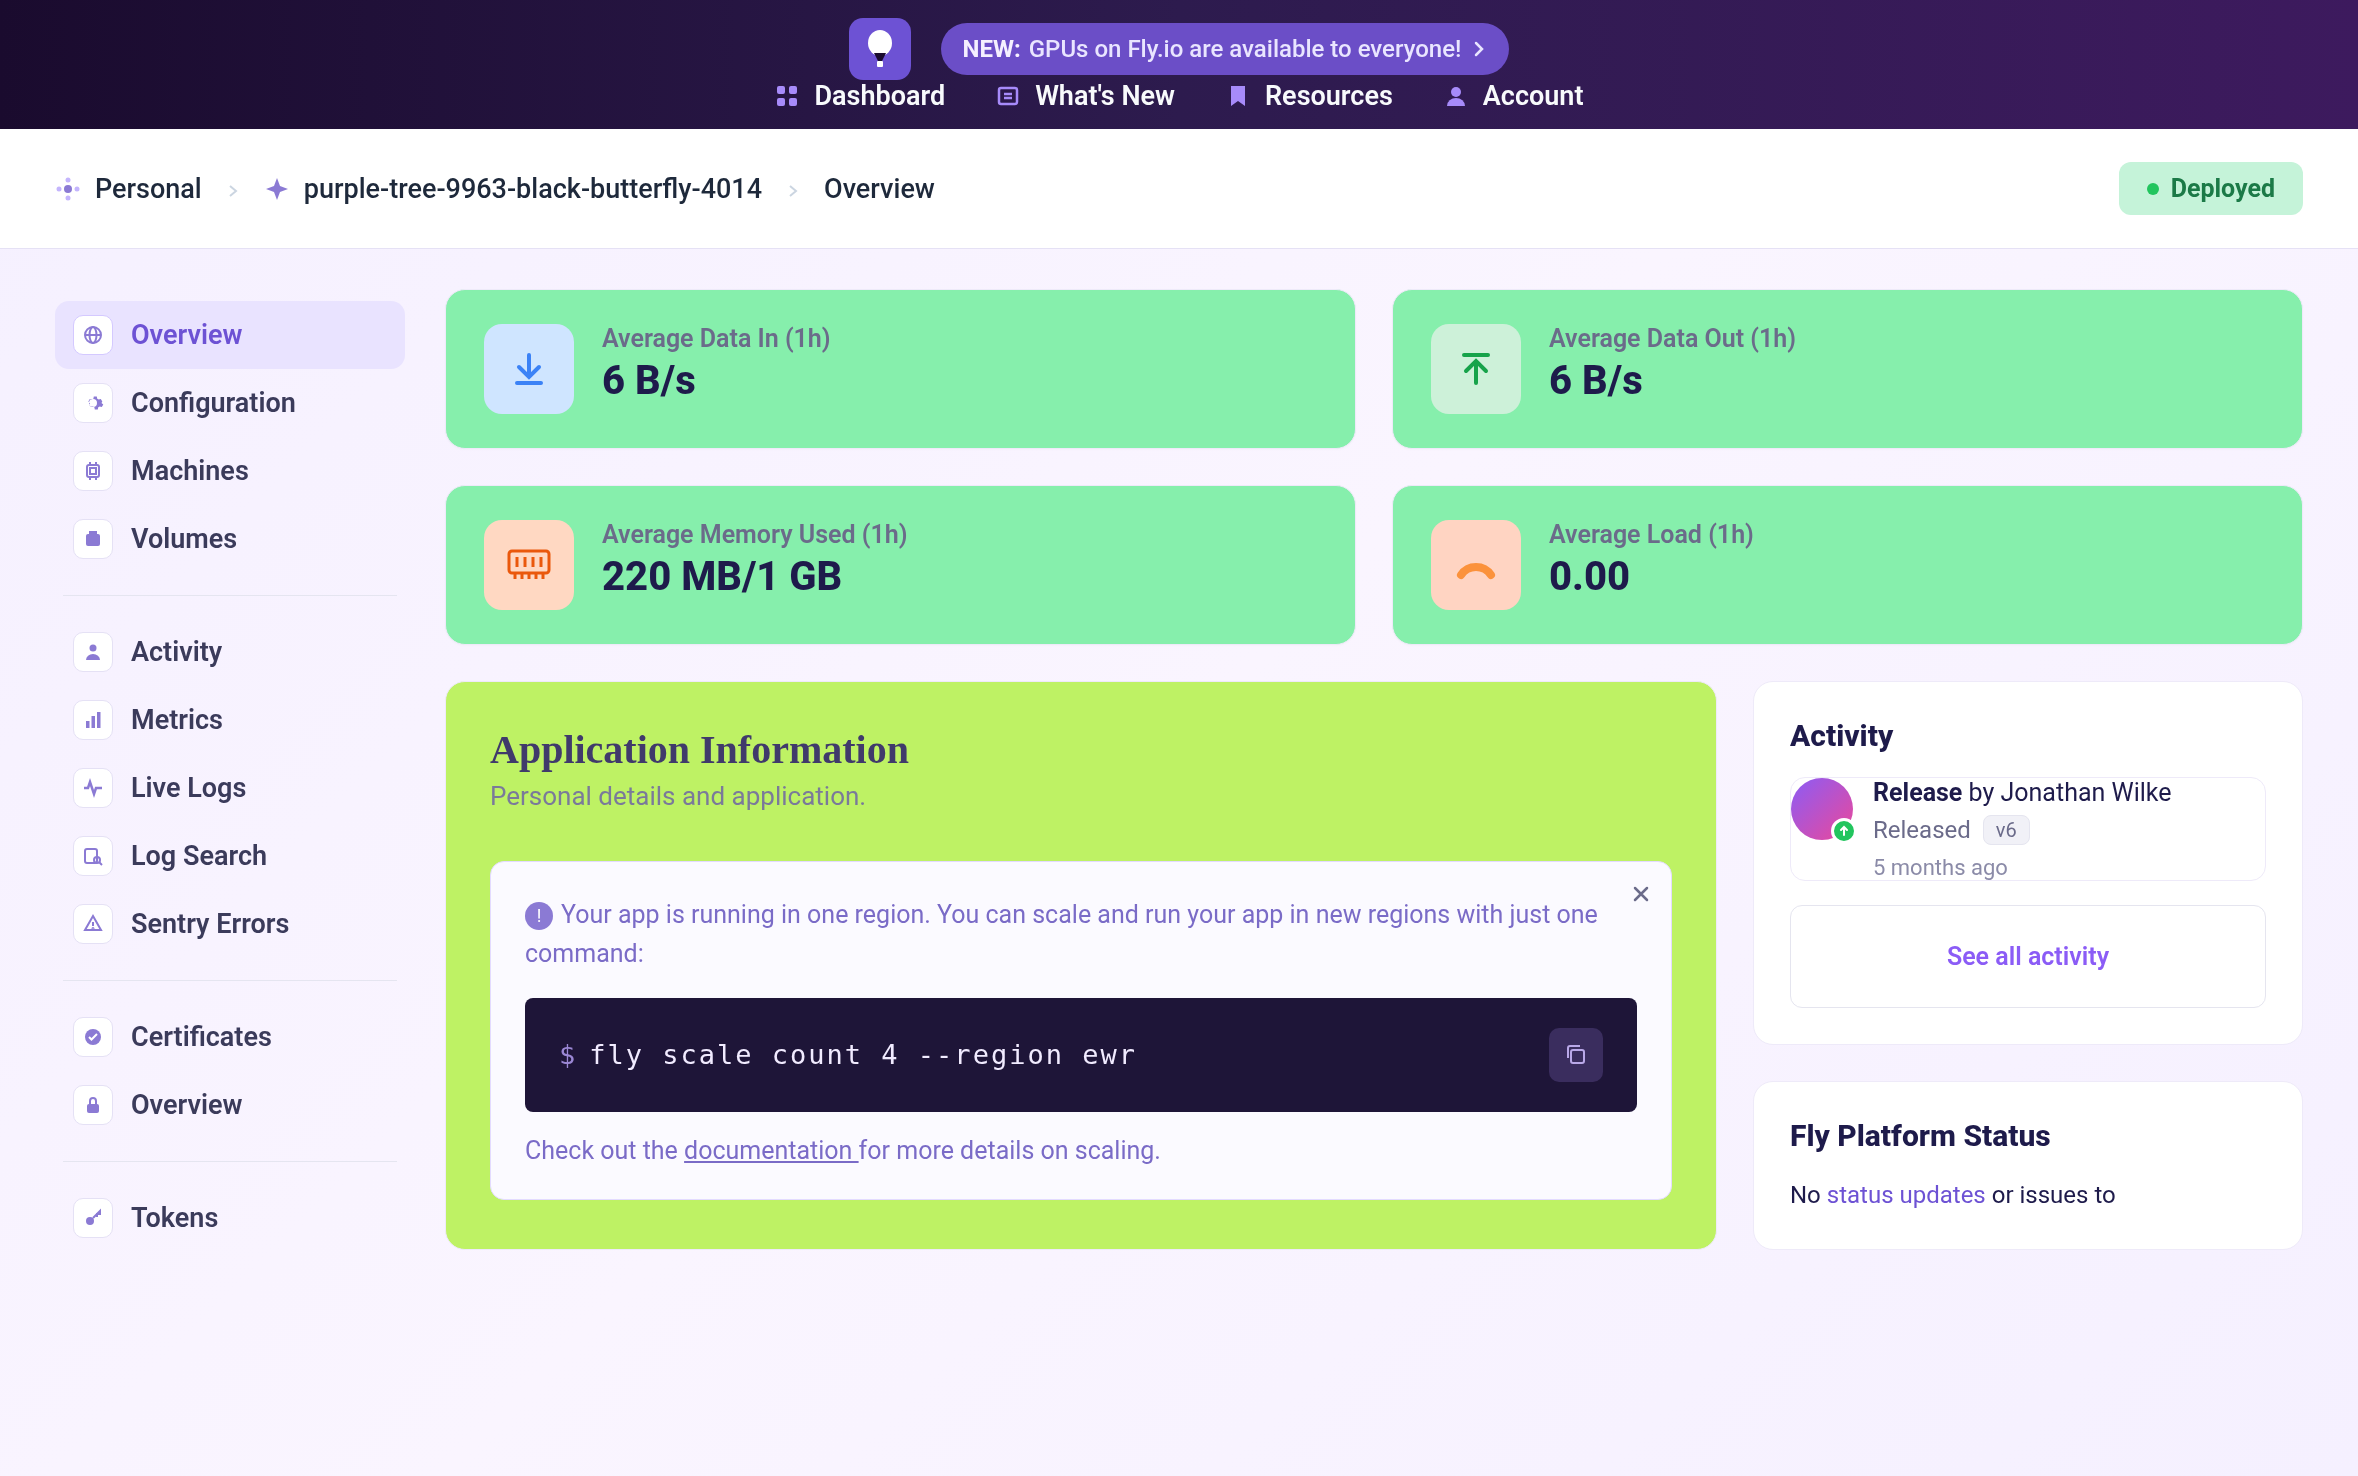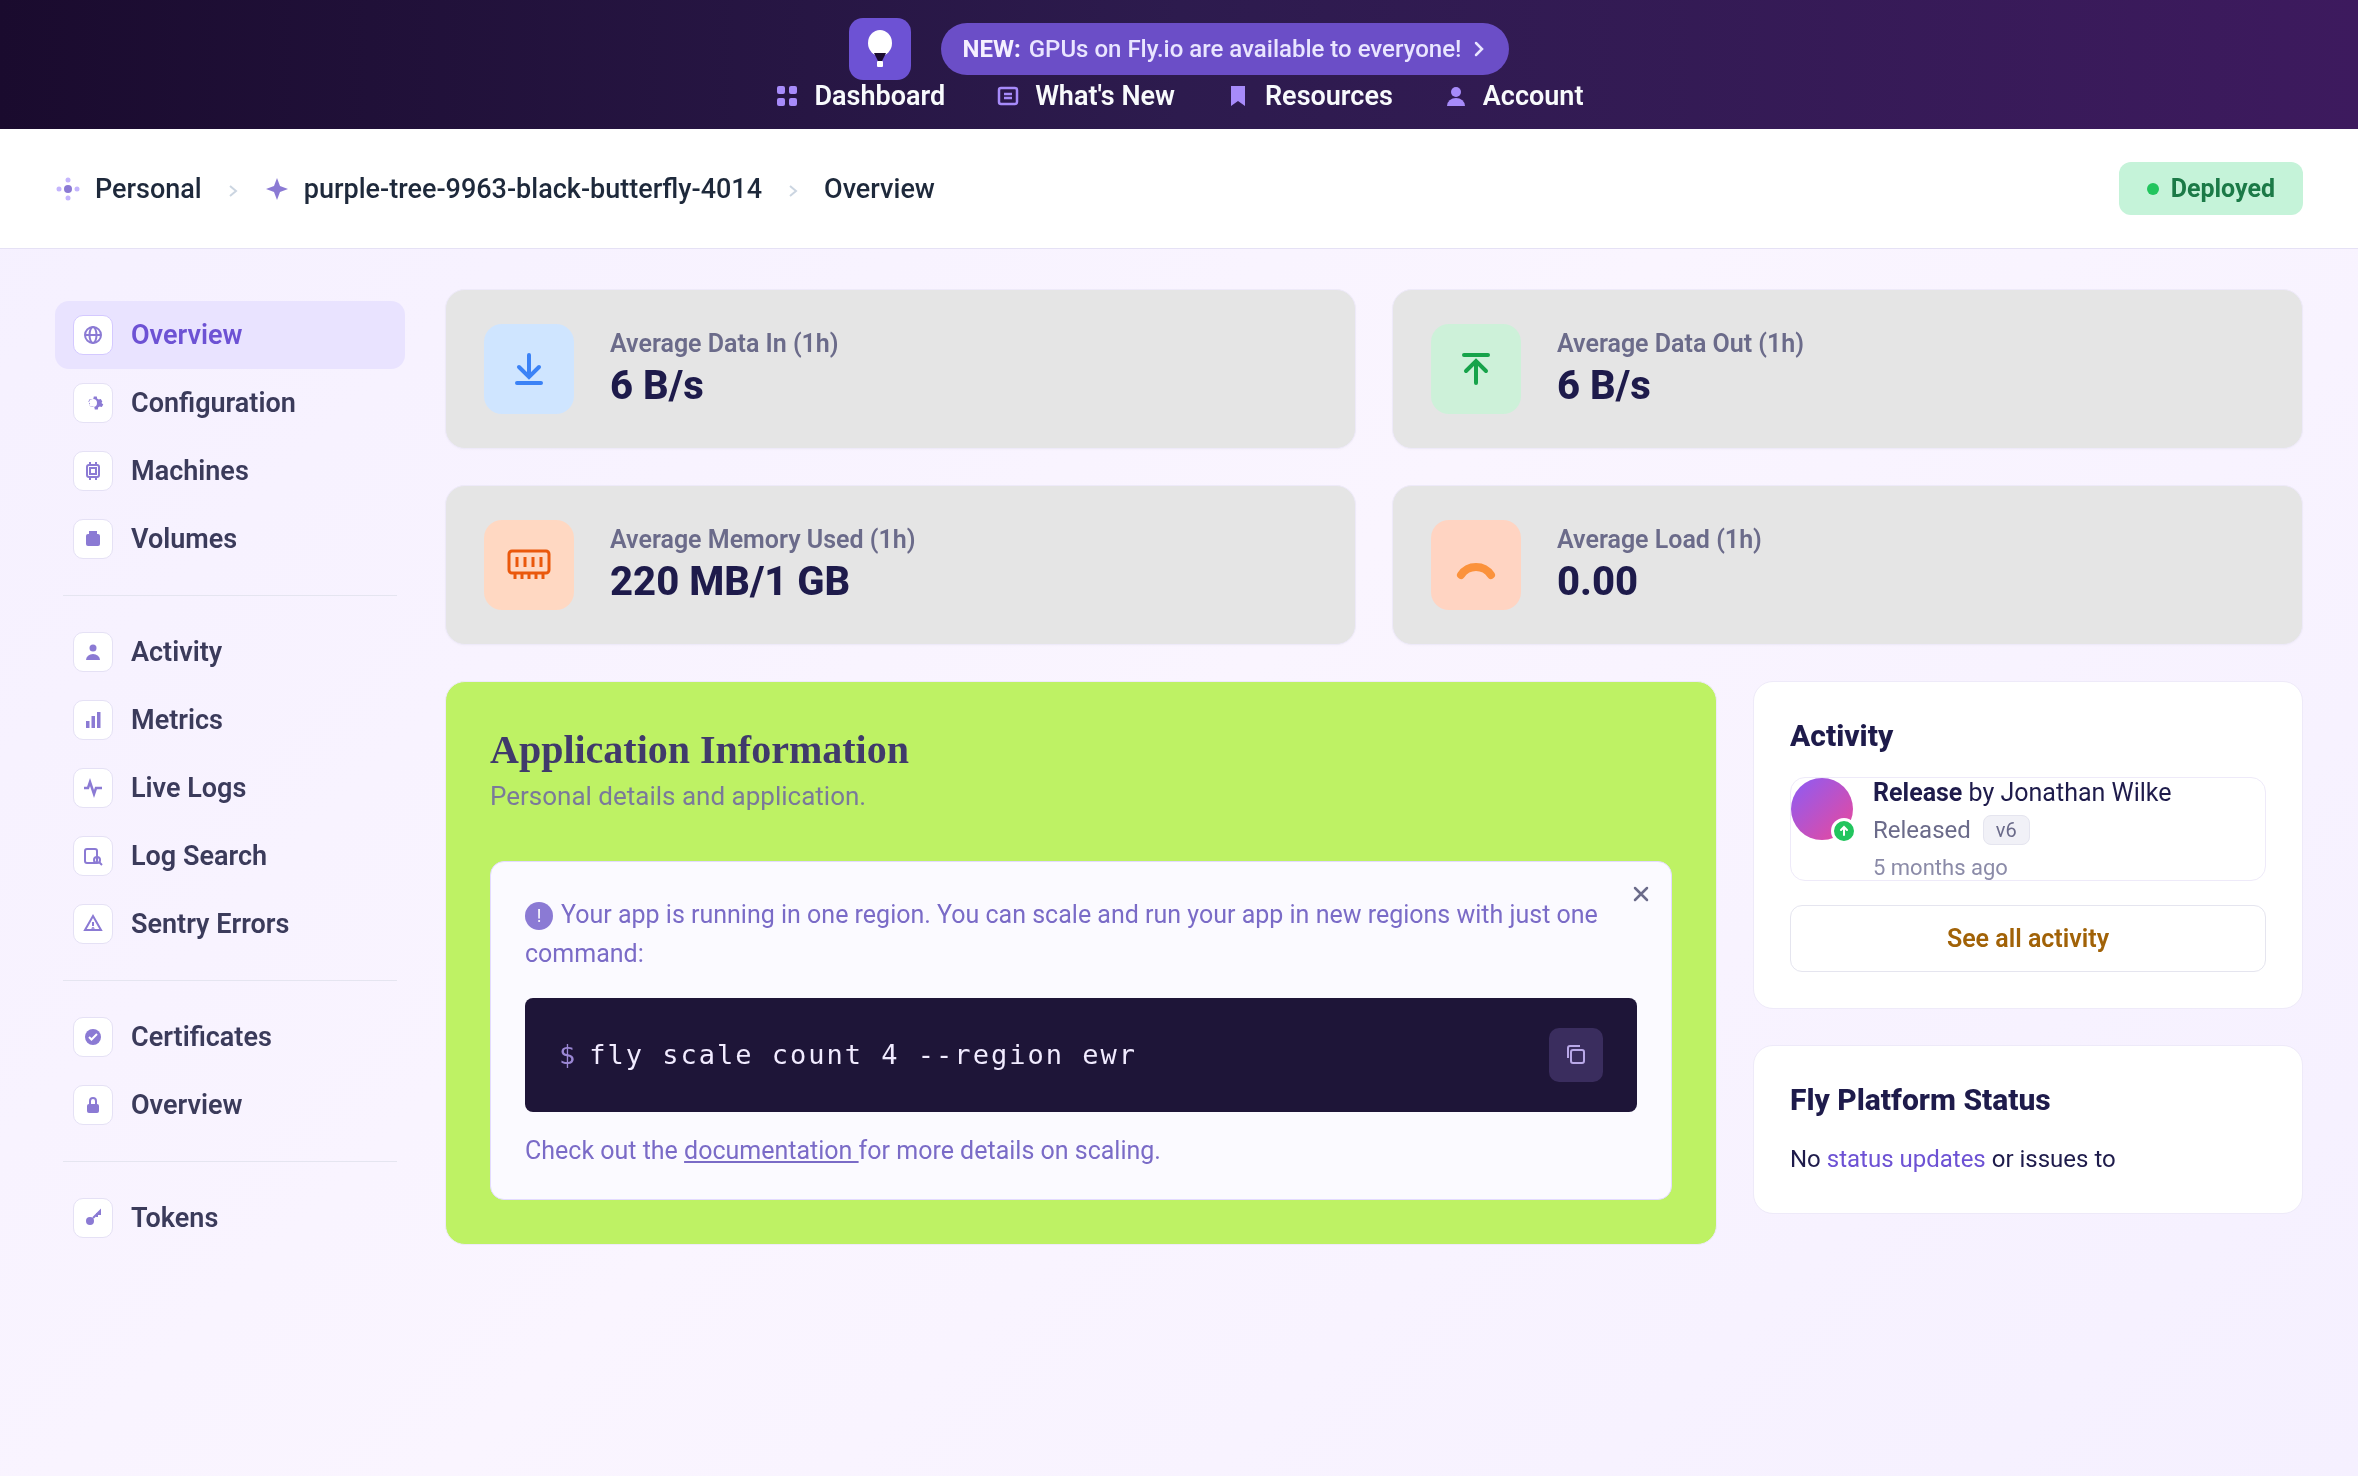--- a/index.html
+++ b/index.html
@@ -29,21 +29,21 @@
 .sidebar { width: 350px; flex-shrink: 0; }
 .side-group { padding: 12px 0; }
 .side-divider { border-top: 1px solid #e5e5f0; margin: 10px 8px; }
 .side-item { display: flex; align-items: center; gap: 18px; padding: 14px 18px; border-radius: 14px; font-size: 27px; font-weight: 600; color: #3b3b5b; cursor: pointer; }
 .side-item.active { background: #e9e3ff; color: #6d52d4; }
 .side-icon { width: 40px; height: 40px; background: #fff; border: 1px solid #e5e1f5; border-radius: 10px; display: flex; align-items: center; justify-content: center; font-size: 20px; flex-shrink:0; }
 .side-item.active .side-icon { border-color: #d4c9ff; }
 
 .content { flex: 1; display: flex; flex-direction: column; gap: 36px; }
 .stats-grid { display: grid; grid-template-columns: 1fr 1fr; gap: 36px; }
-.stat-card { background: #e5e5e5; border: 1px solid #eeeaf9; border-radius: 20px; padding: 34px 38px; display: flex; gap: 36px; align-items: center; box-shadow: 0 1px 3px rgba(0,0,0,0.02); }
+.stat-card { background: #86efac; border: 1px solid #eeeaf9; border-radius: 20px; padding: 34px 38px; display: flex; gap: 28px; box-shadow: 0 1px 3px rgba(0,0,0,0.02); }
 .stat-icon { width: 90px; height: 90px; border-radius: 18px; display: flex; align-items: center; justify-content: center; }
 .stat-icon.blue { background: #cfe5ff; color: #3b82f6; }
 .stat-icon.green { background: #cdf1d9; color: #22c55e; }
 .stat-icon.orange { background: #ffd8c2; color: #f97316; }
 .stat-icon.orange2 { background: #ffd4c2; color: #fb923c; }
 .stat-label { color: #6b6b8a; font-size: 25px; font-weight: 600; margin-bottom: 4px; }
 .stat-value { font-size: 40px; font-weight: 800; color: #1e1b4b; }
 
 .bottom-row { display: flex; gap: 36px; }
 .app-info { background: #bef264; border: 1px solid #eeeaf9; border-radius: 20px; padding: 44px; flex: 1; }
@@ -66,21 +66,21 @@
 .activity-item { border: 1px solid #eeeaf9; border-radius: 15px; display: flex; gap: 20px; margin-bottom: 24px; }
 .avatar-wrap { position: relative; width: 62px; height: 62px; flex-shrink: 0; }
 .avatar { width: 62px; height: 62px; border-radius: 50%; background: linear-gradient(135deg,#8b5cf6,#ec4899); }
 .avatar-badge { position: absolute; bottom: -4px; right: -4px; width: 26px; height: 26px; background: #22c55e; border: 3px solid #fff; border-radius: 50%; display:flex; align-items:center; justify-content:center; color:#fff; font-size:14px; }
 .act-body { flex:1; }
 .act-title { font-size: 25px; color: #1e1b4b; }
 .act-title .strong { font-weight: 700; }
 .act-meta { color: #6b6b8a; font-size: 24px; margin-top: 8px; display:flex; align-items:center; gap:12px; }
 .ver-badge { background: #f1f1f7; border:1px solid #e5e5ef; padding: 2px 12px; border-radius: 8px; font-size: 20px; }
 .act-time { color: #8b8ba8; font-size: 22px; margin-top: 10px; }
-.see-all { border: 1px solid #e5e5ef; border-radius: 12px; padding: 18px; text-align: center; font-size: 25px; font-weight: 600; color: #a16207; cursor: pointer; }
+.see-all { border: 1px solid #e5e5ef; border-radius: 12px; padding: 36px; text-align: center; font-size: 25px; font-weight: 600; color: #8b5cf6; cursor: pointer; }
 .platform-text { font-size: 24px; color: #1e1b4b; line-height:1.5; }
 .platform-text .link { color: #6d52d4; }
 </style>
 </head>
 <body>
 
 <div class="topbar">
   <div class="topbar-left">
     <div class="logo">
       <svg viewBox="0 0 40 40">

